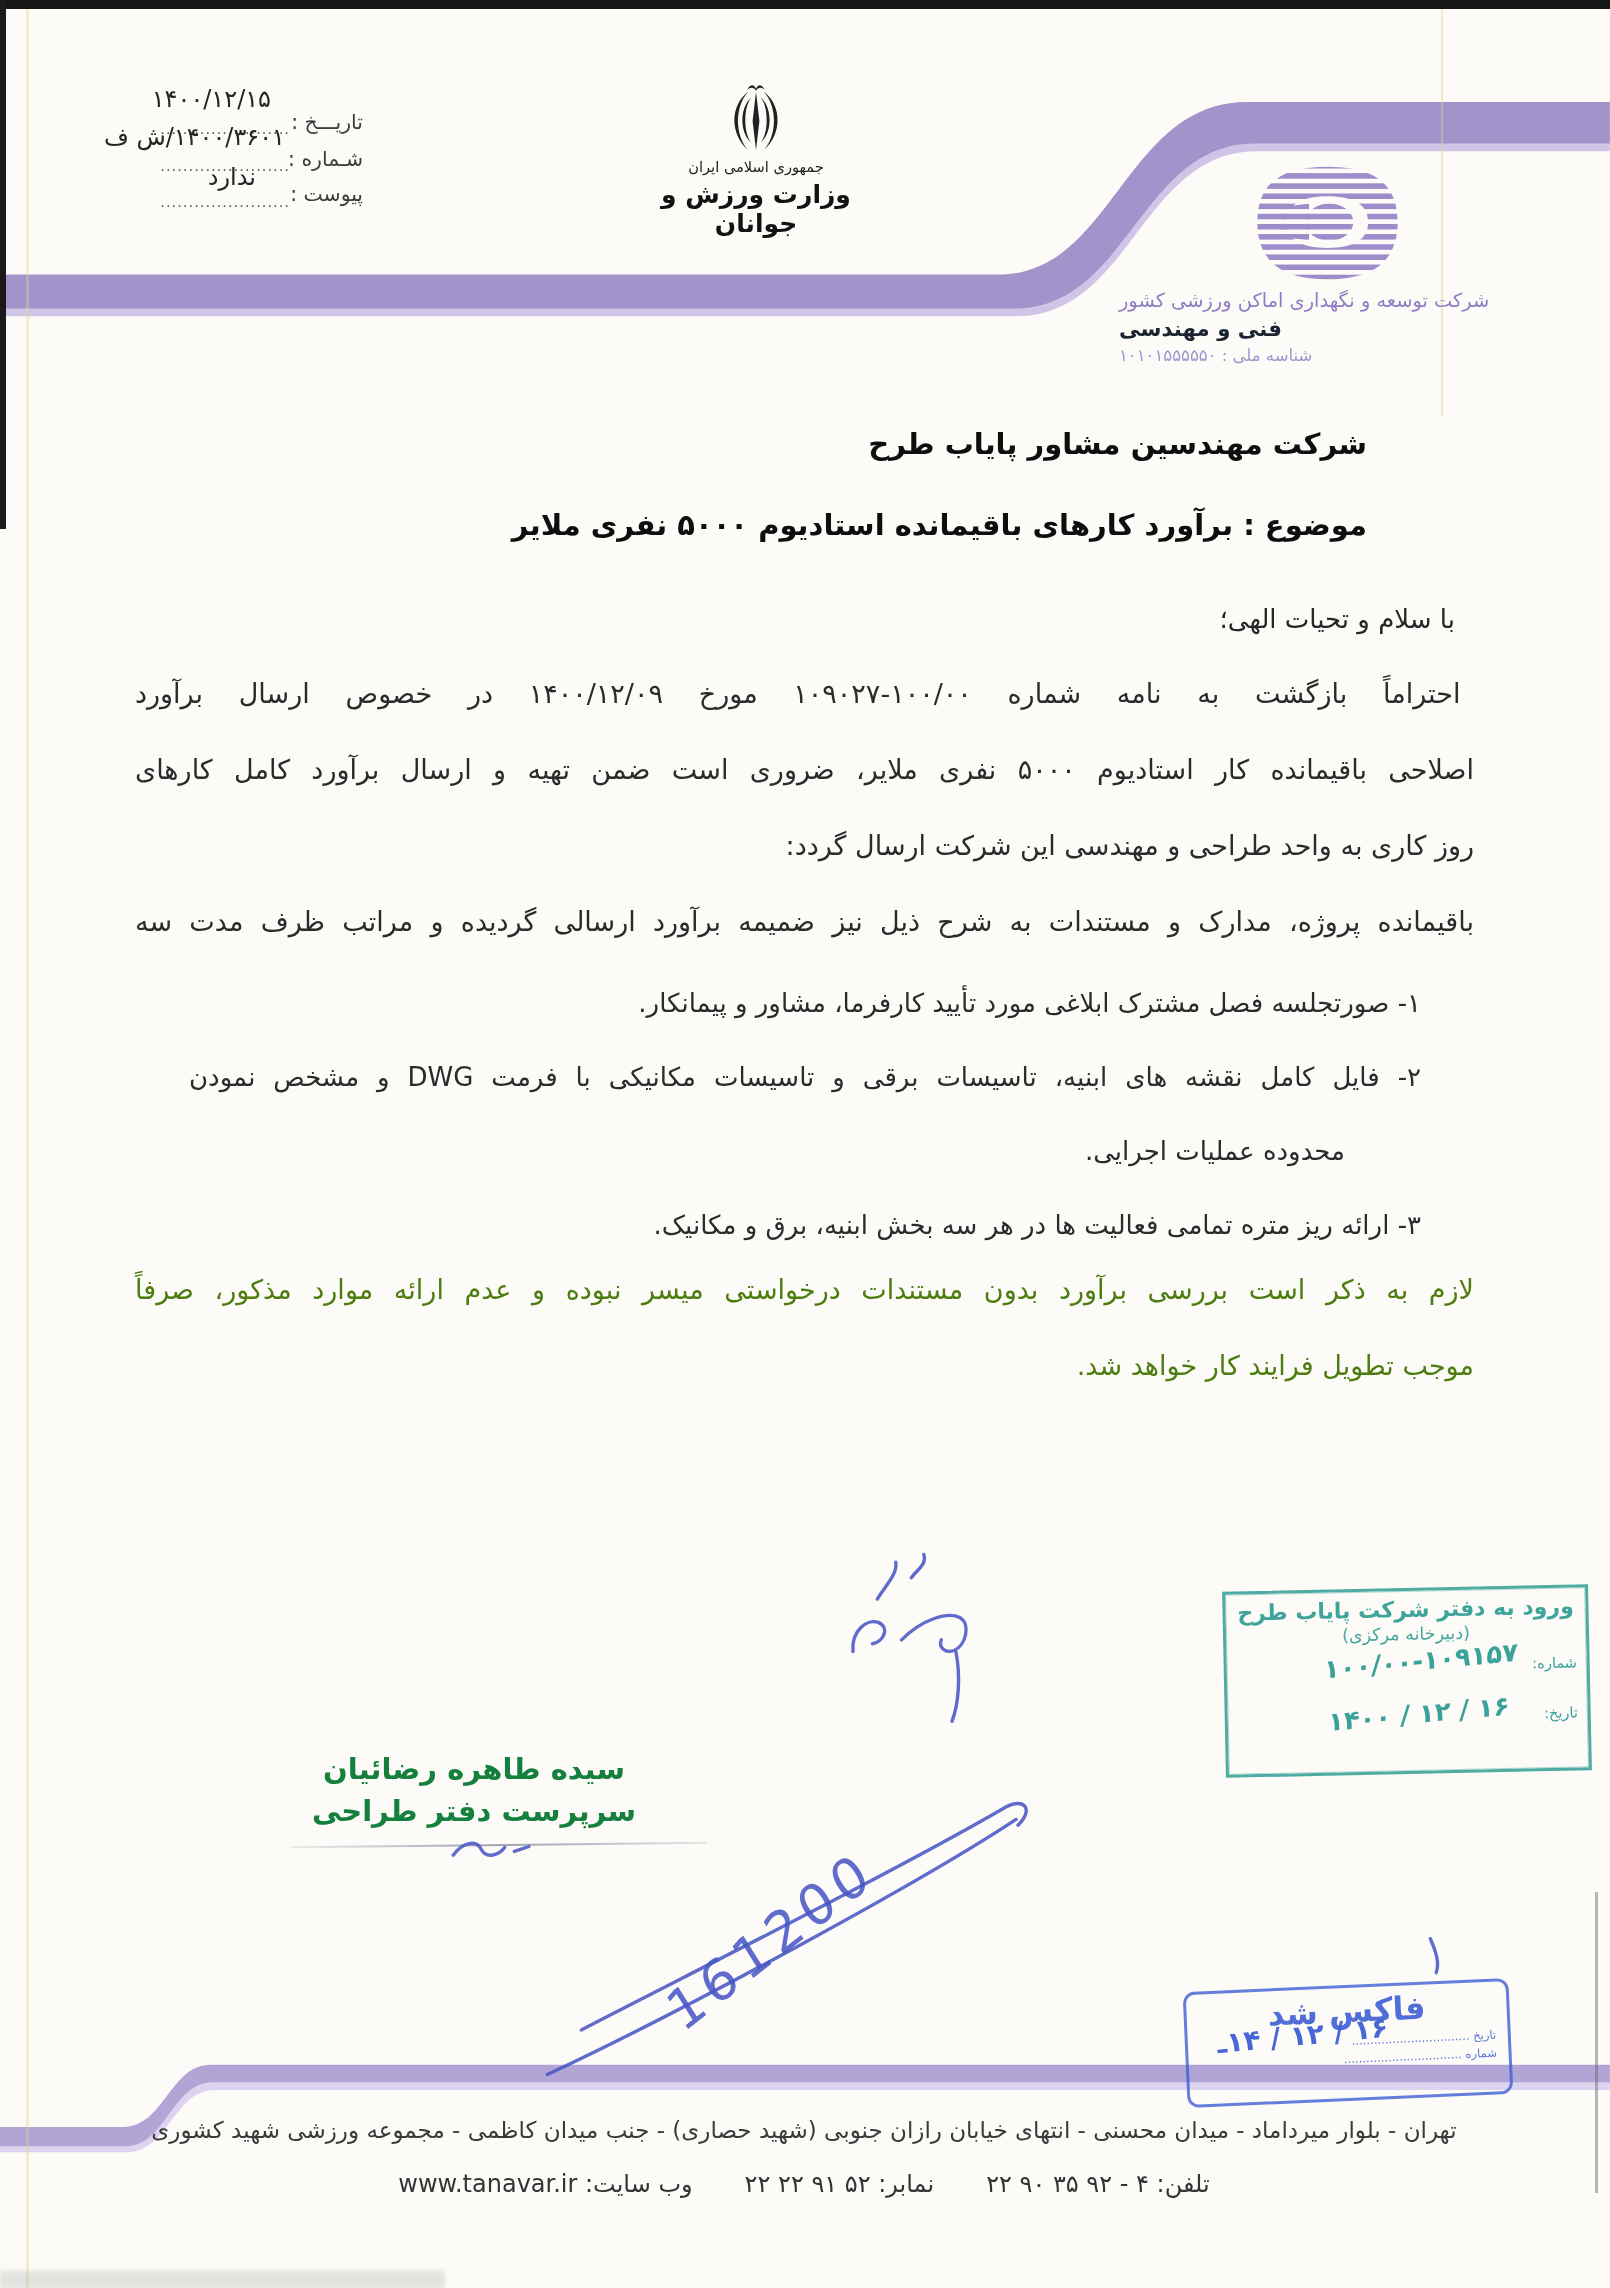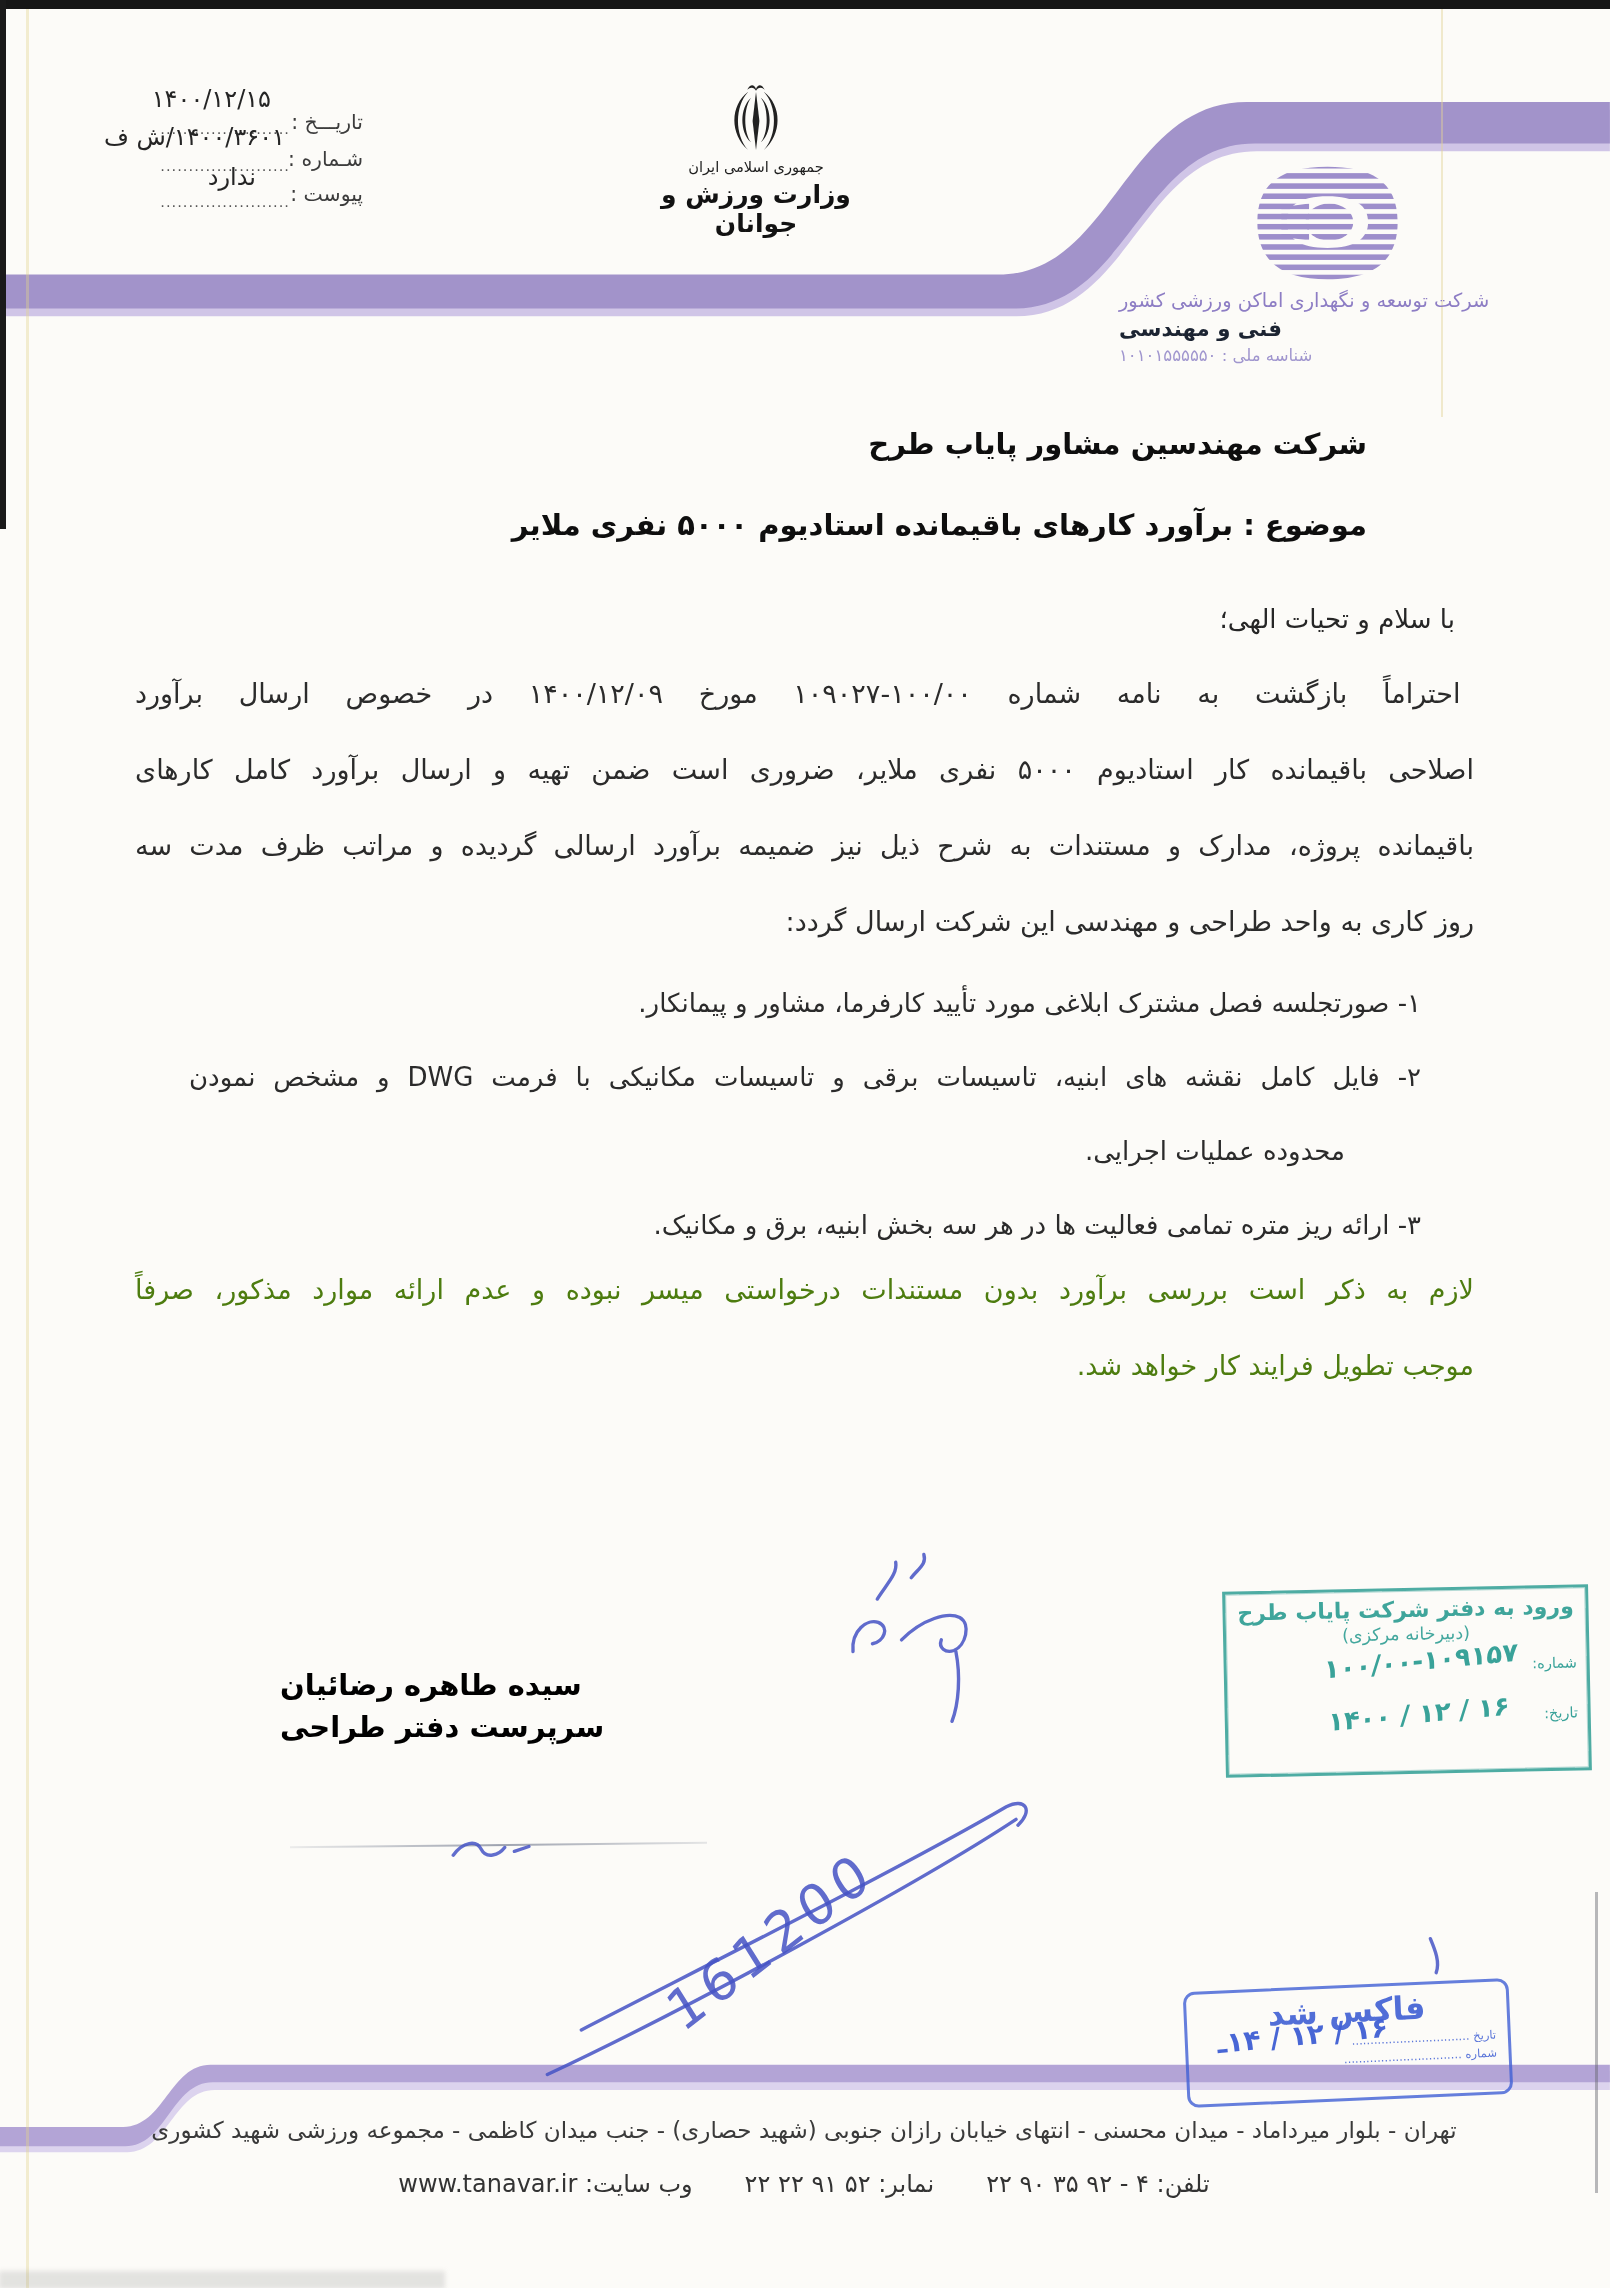--- a/index.html
+++ b/index.html
@@ -38,21 +38,21 @@
   .recipient{position:absolute;right:243px;top:427px;font-size:29px;font-weight:bold;color:#0e0e0e;}
   .subject{position:absolute;right:243px;top:508px;font-size:29px;font-weight:bold;color:#0e0e0e;}
   .salutation{position:absolute;right:155px;top:604px;font-size:26px;color:#262626;text-align:center;}
   .body-block{position:absolute;right:136px;top:656px;width:1339px;font-size:27px;line-height:76px;color:#2b2b2b;}
   .list-block{position:absolute;right:189px;top:966px;width:1232px;font-size:26px;line-height:74px;color:#2b2b2b;}
   .closing-block{position:absolute;right:136px;top:1252px;width:1339px;font-size:27px;line-height:76px;color:#4d7c0f;}
   .tline{white-space:normal;}
   .just{text-align:justify;text-align-last:justify;}
 
   
-  .signature{position:absolute;left:281px;top:1668px;width:388px;text-align:left;color:#000000;}
+  .signature{position:absolute;left:281px;top:1752px;width:388px;text-align:center;color:#15803d;}
   .signature .sname{font-size:29px;font-weight:bold;}
   .signature .stitle{font-size:29px;font-weight:bold;margin-top:7.8px;}
   .sig-line{position:absolute;left:291px;top:1844px;width:417px;height:1.9px;
     background:linear-gradient(90deg,rgba(90,100,120,.1),rgba(80,90,115,.55),rgba(90,100,120,.15));
     transform:rotate(-.6deg);}
 
   
   .entry-stamp{
     position:absolute;left:1225px;top:1588px;width:366px;height:186px;
     border:3.9px solid rgba(47,158,148,.85);box-shadow:inset 0 0 0 1px rgba(47,158,148,.35);
@@ -150,22 +150,22 @@
     <div class="cid">شناسه ملی : ۱۰۱۰۱۵۵۵۵۵۰</div>
   </div>
 
   <div class="recipient">شرکت مهندسین مشاور پایاب طرح</div>
   <div class="subject">موضوع : برآورد کارهای باقیمانده استادیوم ۵۰۰۰ نفری ملایر</div>
   <div class="salutation">با سلام و تحیات الهی؛</div>
 
   <div class="body-block">
       <div class="tline just" style="margin-right: 13.6px;">احتراماً بازگشت به نامه شماره ۱۰۰/۰۰-۱۰۹۰۲۷ مورخ ۱۴۰۰/۱۲/۰۹ در خصوص ارسال برآورد</div>
       <div class="tline just">اصلاحی باقیمانده کار استادیوم ۵۰۰۰ نفری ملایر، ضروری است ضمن تهیه و ارسال برآورد کامل کارهای</div>
+      <div class="tline">روز کاری به واحد طراحی و مهندسی این شرکت ارسال گردد:</div>
       <div class="tline just">باقیمانده پروژه، مدارک و مستندات به شرح ذیل نیز ضمیمه برآورد ارسالی گردیده و مراتب ظرف مدت سه</div>
-      <div class="tline">روز کاری به واحد طراحی و مهندسی این شرکت ارسال گردد:</div>
     </div>
   <div class="list-block">
       <div class="tline">۱- صورتجلسه فصل مشترک ابلاغی مورد تأیید کارفرما، مشاور و پیمانکار.</div>
       <div class="tline just">۲- فایل کامل نقشه های ابنیه، تاسیسات برقی و تاسیسات مکانیکی با فرمت DWG و مشخص نمودن</div>
       <div class="tline" style="margin-right: 76px;">محدوده عملیات اجرایی.</div>
       <div class="tline">۳- ارائه ریز متره تمامی فعالیت ها در هر سه بخش ابنیه، برق و مکانیک.</div>
     </div>
   <div class="closing-block">
       <div class="tline just">لازم به ذکر است بررسی برآورد بدون مستندات درخواستی میسر نبوده و عدم ارائه موارد مذکور، صرفاً</div>
       <div class="tline">موجب تطویل فرایند کار خواهد شد.</div>

